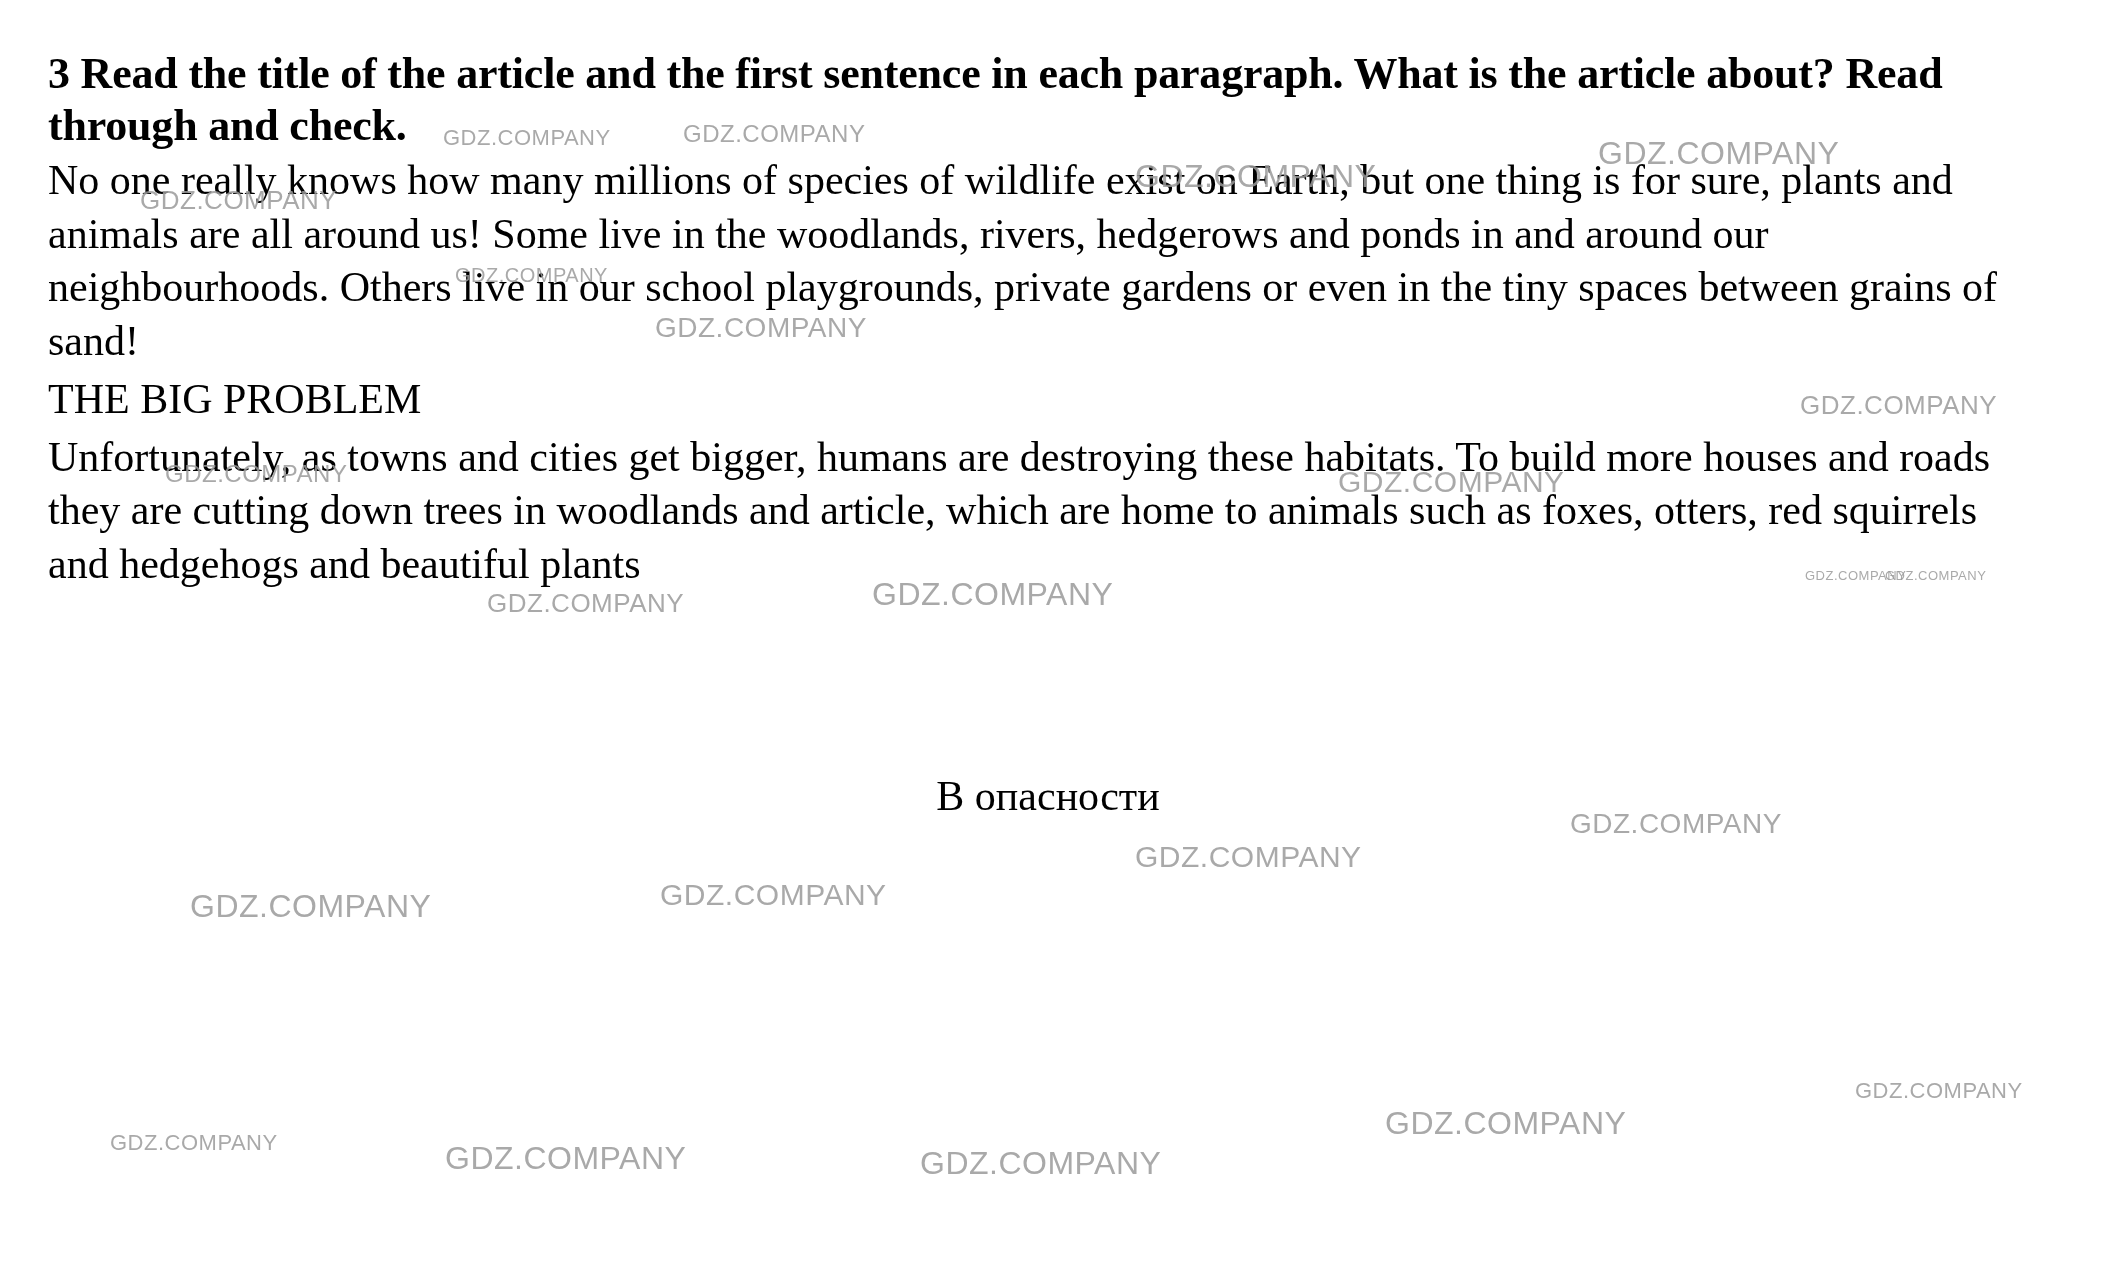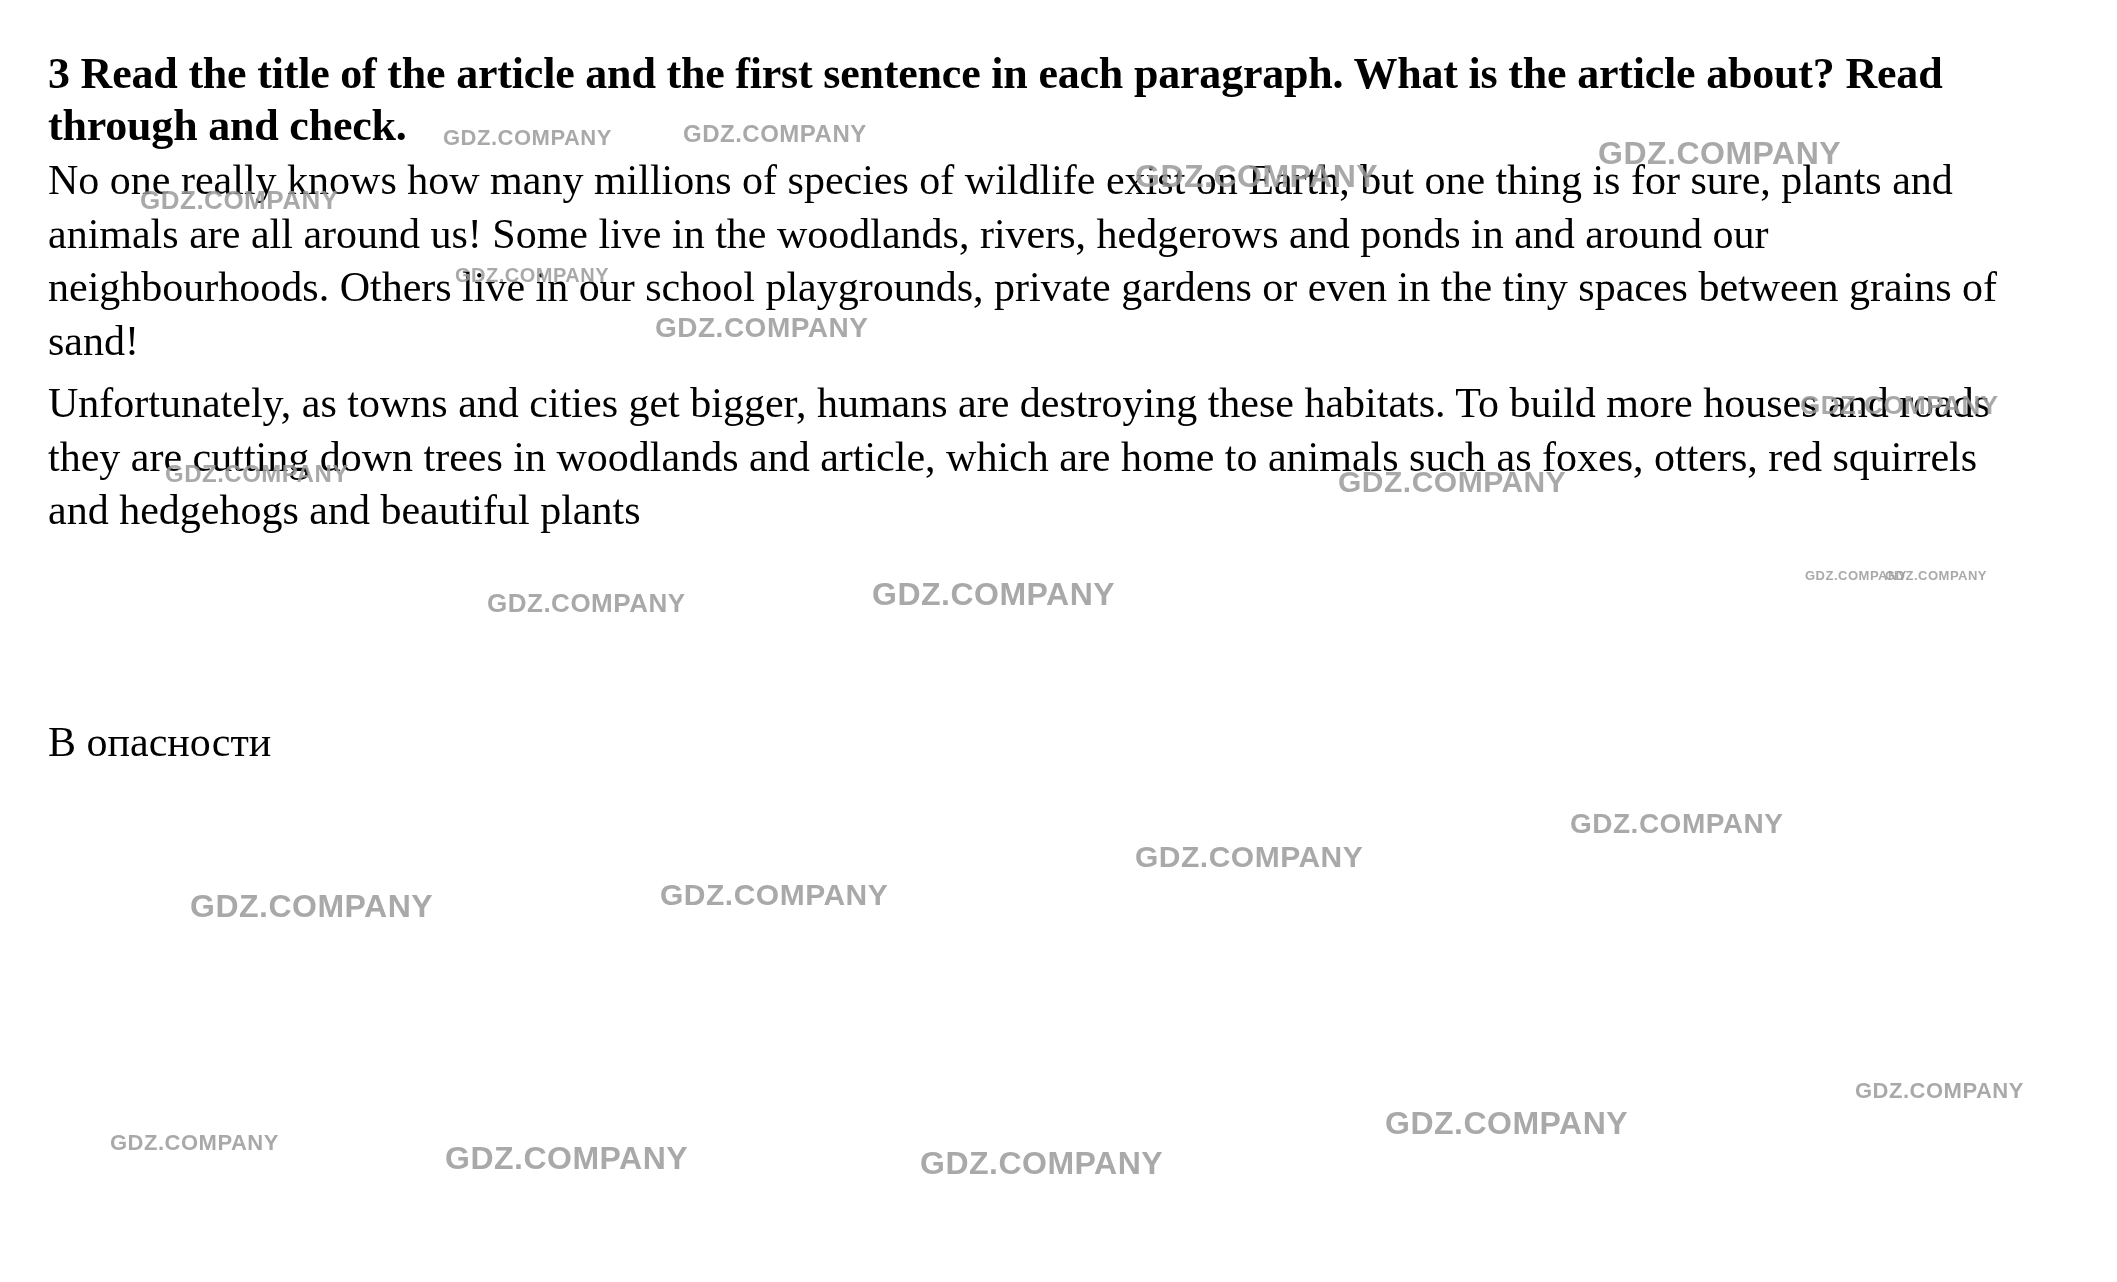--- a/index.html
+++ b/index.html
@@ -57,47 +57,49 @@
     height: 4px;
   }
   .block-gap-large {
     height: 178px;
   }
   .answer-text {
     font-family: "Liberation Serif", serif;
     font-size: 42px;
     line-height: 1.28;
     margin: 0;
+    text-align: center;
   }
   
   .wm {
     position: absolute;
     color: #9b9b9b;
     font-family: "Liberation Sans", sans-serif;
-    font-weight: bold;
+    font-weight: normal;
     letter-spacing: 0.5px;
     white-space: nowrap;
     z-index: 3;
     pointer-events: none;
     opacity: 0.85;
   }
 </style>
 </head>
 <body>
 
 <div class="page">
 
   <div class="content">
 
     <h3 class="task-heading">3 Read the title of the article and the first sentence in each paragraph. What is the article about? Read through and check.</h3>
 
     <p class="body-text">No one really knows how many millions of species of wildlife exist on Earth, but one thing is for sure, plants and animals are all around us! Some live in the woodlands, rivers, hedgerows and ponds in and around our neighbourhoods. Others live in our school playgrounds, private gardens or even in the tiny spaces between grains of sand!</p>
 
     <div class="para-gap"></div>
 
+    <p class="subhead">THE BIG PROBLEM</p>
 
     <div class="para-gap"></div>
 
     <p class="body-text">Unfortunately, as towns and cities get bigger, humans are destroying these habitats. To build more houses and roads they are cutting down trees in woodlands and article, which are home to animals such as foxes, otters, red squirrels and hedgehogs and beautiful plants</p>
 
     <div class="block-gap-large"></div>
 
 
     <p class="answer-text">В опасности</p>
 

